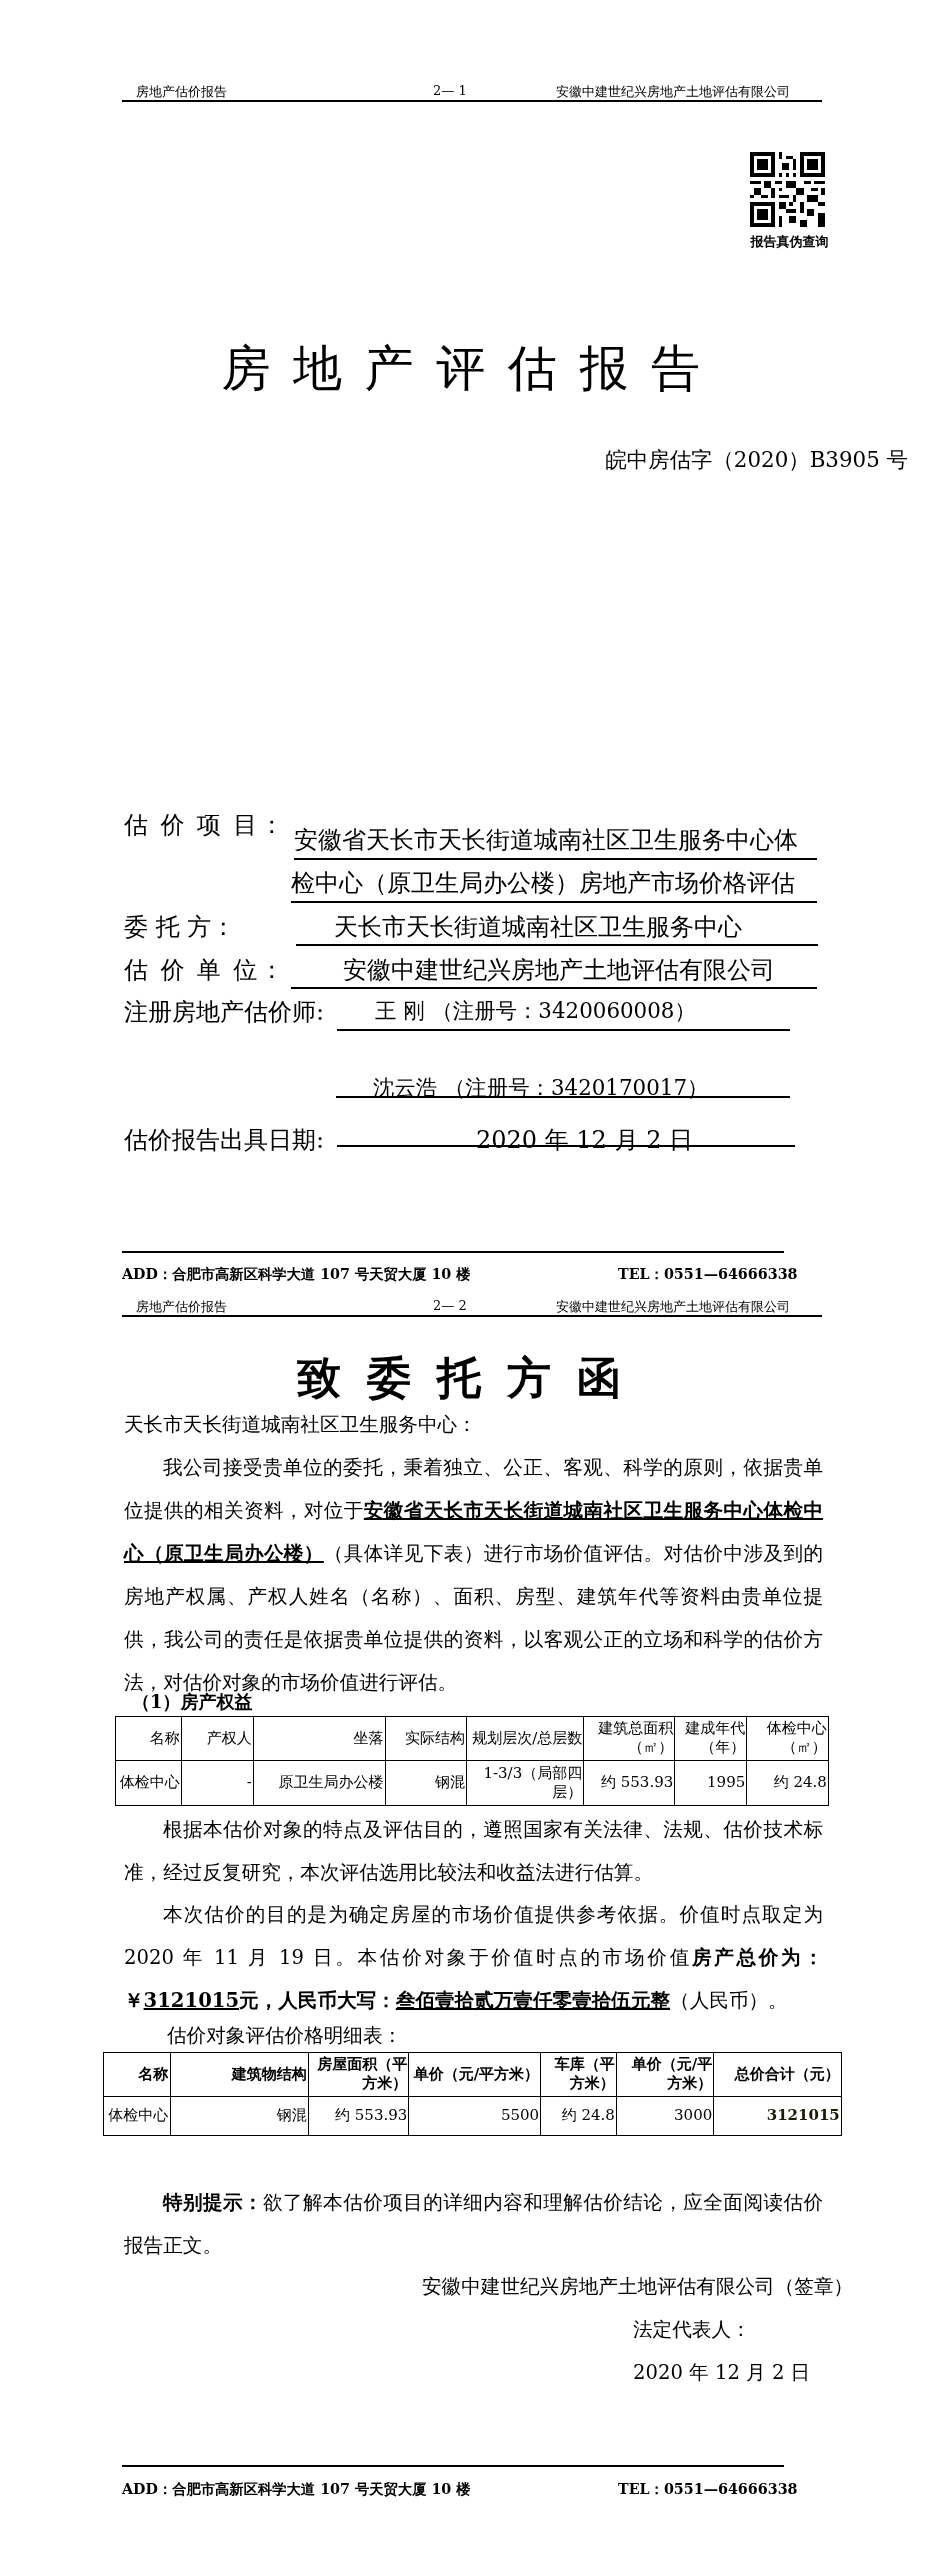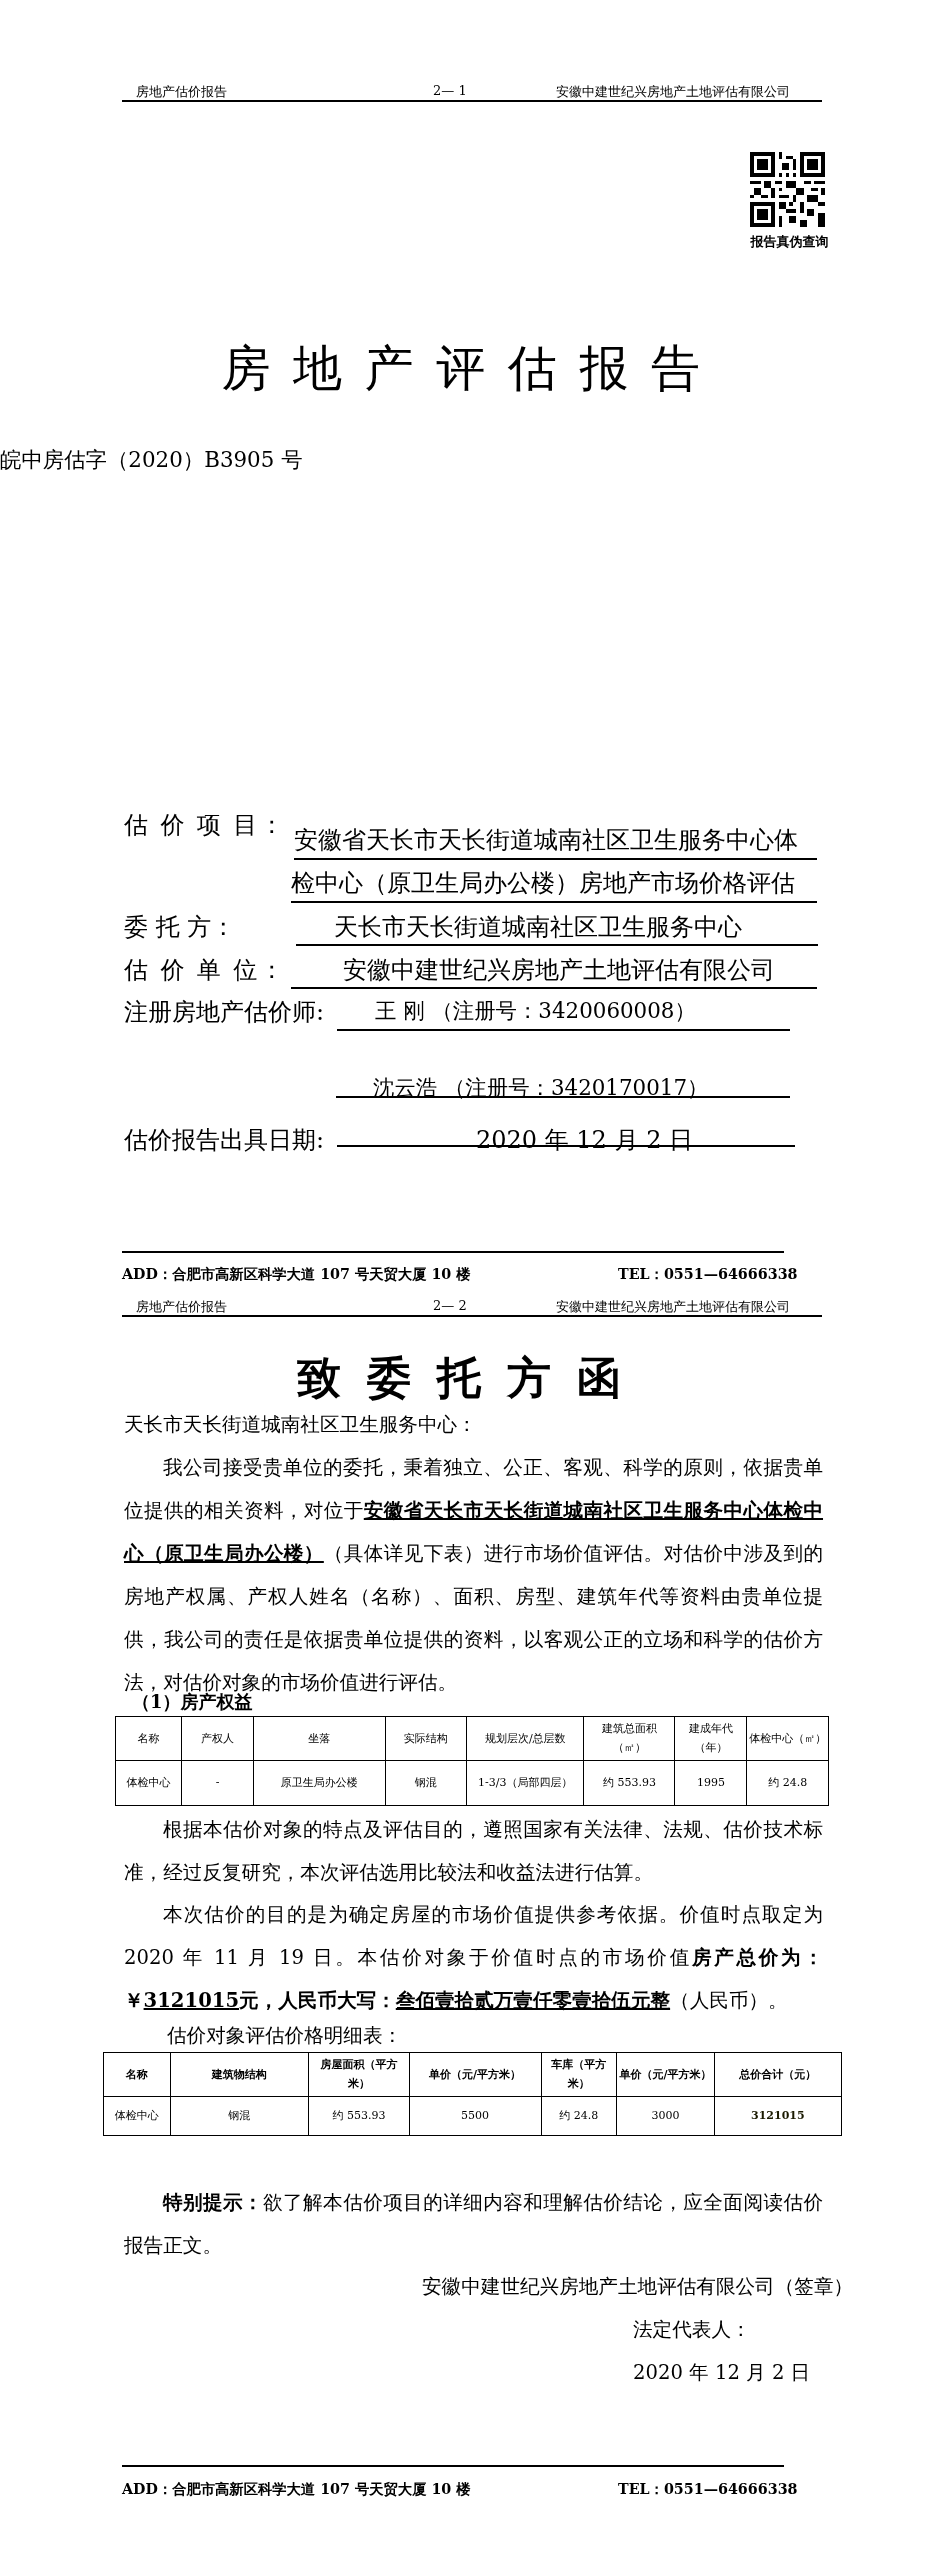--- a/index.html
+++ b/index.html
@@ -4,29 +4,29 @@
 <style>
   html, body { margin:0; padding:0; background:#ffffff; }
   body { width:944px; height:2576px; position:relative; overflow:hidden;
          font-family:"DejaVu Serif","Liberation Serif",serif; color:#000; }
   .abs { position:absolute; }
   .hdr { font-size:13px; }
   .rule { position:absolute; background:#000; }
   .qr { position:absolute; left:750px; top:152px; width:75px; height:75px; }
   .qr-cap { position:absolute; left:739px; top:233px; width:101px; text-align:center; font-size:13px; font-weight:bold; }
   .big-title { position:absolute; left:0; width:944px; top:336px; text-align:center; font-size:49px; letter-spacing:22.6px; }
-  .rptno { position:absolute; left:0; width:908px; top:445px; text-align:left; font-size:21.4px; }
+  .rptno { position:absolute; left:0; width:908px; top:445px; text-align:right; font-size:21.4px; }
   .field { position:absolute; font-size:24px; white-space:nowrap; }
   .uline { position:absolute; height:1.8px; background:#000; }
   .foot { position:absolute; font-size:14.3px; font-weight:bold; }
   .p2title { position:absolute; left:0; width:944px; top:1349px; text-align:center; font-size:44px; font-weight:bold; letter-spacing:26px; }
   .para { position:absolute; left:124px; width:699px; font-size:19.6px; line-height:43px; text-align:justify; }
   .ul { text-decoration:underline; text-decoration-thickness:1.8px; font-weight:bold; }
   .b { font-weight:bold; }
-  table.t { position:absolute; border-collapse:collapse; font-size:11px; text-align:center; }
+  table.t { position:absolute; border-collapse:collapse; font-size:15px; text-align:right; }
   table.t td { border:0.9px solid #000; padding:2.4px 1.2px; vertical-align:middle; line-height:19px; }
   table.t1 { left:115px; top:1716px; width:714px; border-top:1.8px solid #000; border-bottom:1.8px solid #000; }
   table.t2 { left:103px; top:2052px; width:739px; border:1.8px solid #000; }
   table.t2 td { border:0.9px solid #000; }
   table.t2 tr.cap td { border-bottom:1.8px solid #000; font-weight:bold; height:37px; }
   table.t2 tr.hd td { border-bottom:1.8px solid #000; font-weight:bold; }
   .total { color:#1a1a00; font-weight:bold; }
 </style>
 </head>
 <body>

